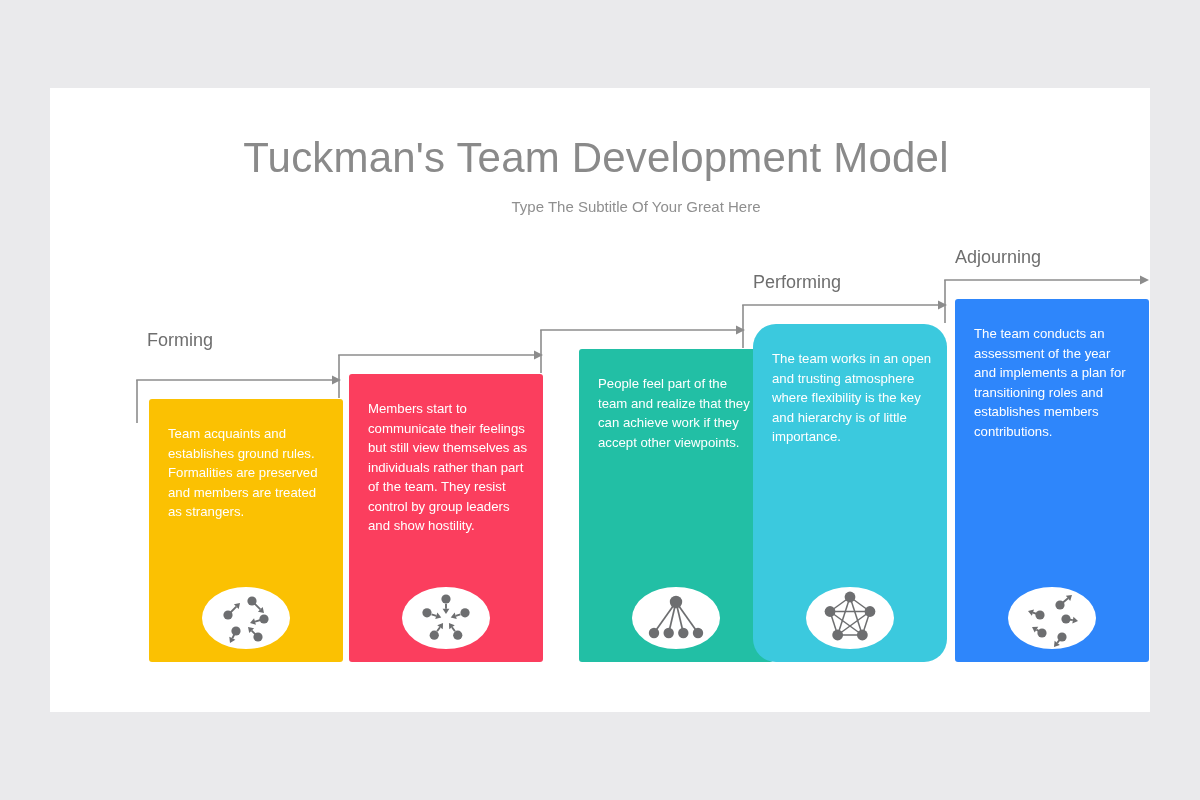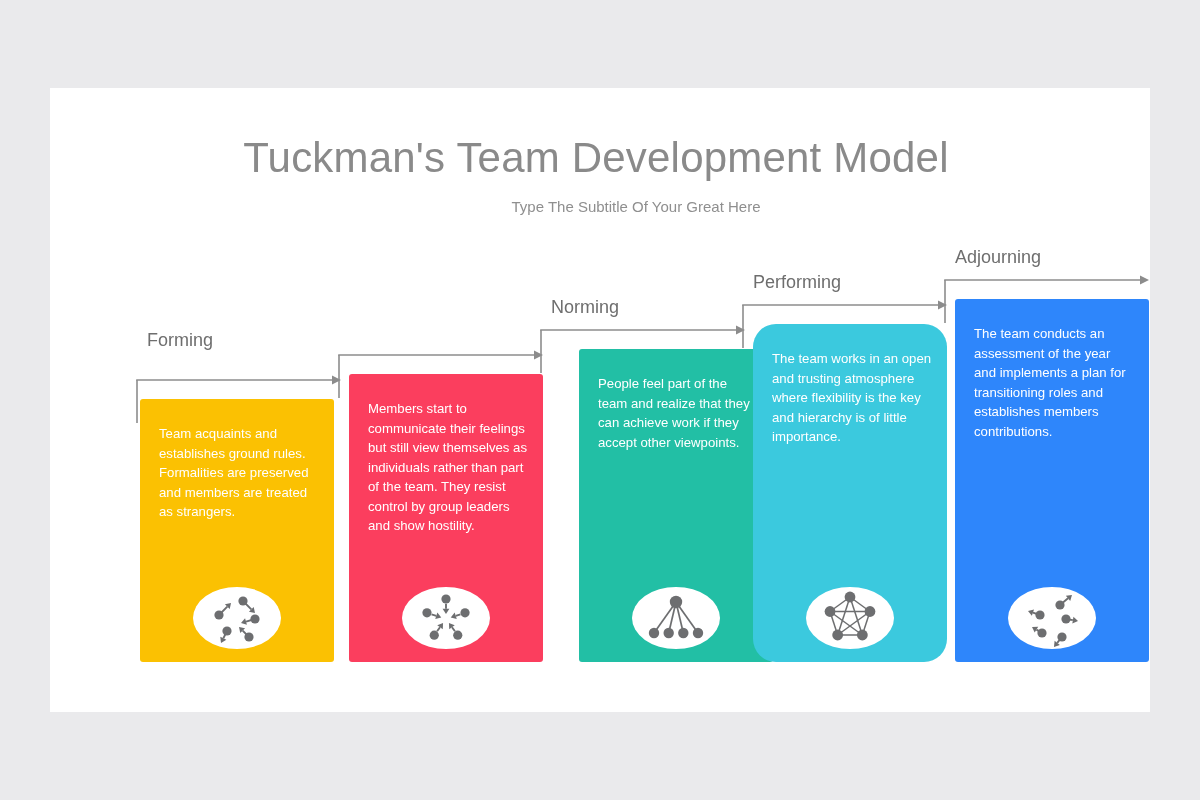--- a/index.html
+++ b/index.html
@@ -139,21 +139,21 @@
           <line x1="692.2" y1="217" x2="888" y2="217" stroke="#8c8c8c" stroke-width="1.6"></line>
           <polygon points="897,217 888,212.6 888,221.4" fill="#8c8c8c"></polygon>
         </g>
         <g>
           <line x1="895" y1="192" x2="895" y2="235" stroke="#8c8c8c" stroke-width="1.6"></line>
           <line x1="894.2" y1="192" x2="1090" y2="192" stroke="#8c8c8c" stroke-width="1.6"></line>
           <polygon points="1099,192 1090,187.6 1090,196.4" fill="#8c8c8c"></polygon>
         </g>
       </svg>
   <div class="stage-label" style="left: 97px; top: 242px; width: 194px;">Forming</div>
-      <div class="card" style="left: 90px; top: 311px; width: 194px; height: 263px; background: rgb(251, 193, 2); padding-left: 24px;">
+      <div class="card" style="left: 99px; top: 311px; width: 194px; height: 263px; background: rgb(251, 193, 2); padding-left: 24px;">
         <div class="card-text">Team acquaints and establishes ground rules. Formalities are preserved and members are treated as strangers.</div>
         <div class="icon-badge">
           <svg width="64" height="58" viewBox="0 0 64 58" xmlns="http://www.w3.org/2000/svg">
             <line x1="14" y1="26" x2="22.323044737829953" y2="17.676955262170047" stroke="#6d6e70" stroke-width="1.9"></line>
             <polygon points="26,14 19.918881681795693,15.272792206135785 24.727207793864213,20.081118318204307" fill="#6d6e70"></polygon>
             <line x1="38" y1="12" x2="46.32304473782995" y2="20.323044737829953" stroke="#6d6e70" stroke-width="1.9"></line>
             <polygon points="50,24 48.72720779386422,17.918881681795693 43.91888168179569,22.727207793864213" fill="#6d6e70"></polygon>
             <line x1="50" y1="30" x2="40.99992452773228" y2="32.571450134933635" stroke="#6d6e70" stroke-width="1.9"></line>
             <polygon points="36,34 41.933976362583365,35.840631556912435 40.0658726928812,29.302268712954834" fill="#6d6e70"></polygon>
             <line x1="22" y1="42" x2="18.325510696599782" y2="49.348978606800436" stroke="#6d6e70" stroke-width="1.9"></line>
@@ -183,21 +183,20 @@
             <line x1="17.543940952313665" y1="25.3029416855008" x2="22.299223533789434" y2="26.848026657375538" stroke="#6d6e70" stroke-width="1.9"></line>
             <polygon points="27.244717418524232,28.454915028125264 23.349881314664255,23.614434501972017 21.24856575291461,30.08161881277906" fill="#6d6e70"></polygon>
             <circle cx="32" cy="10" r="4.6" fill="#6d6e70"></circle>
             <circle cx="51.02113032590307" cy="23.81966011250105" r="4.6" fill="#6d6e70"></circle>
             <circle cx="43.75570504584947" cy="46.180339887498945" r="4.6" fill="#6d6e70"></circle>
             <circle cx="20.24429495415054" cy="46.180339887498945" r="4.6" fill="#6d6e70"></circle>
             <circle cx="12.978869674096927" cy="23.819660112501055" r="4.6" fill="#6d6e70"></circle>
           </svg>
         </div>
       </div>
-      <div class="stage-label" style="left: 501px; top: 209px; width: 194px;">Norming</div>
       <div class="card" style="left: 501px; top: 261px; width: 194px; height: 313px; background: rgb(34, 191, 165); margin-left: 28px;">
         <div class="card-text">People feel part of the team and realize that they can achieve work if they accept other viewpoints.</div>
         <div class="icon-badge">
           <svg width="64" height="58" viewBox="0 0 64 58" xmlns="http://www.w3.org/2000/svg">
             <line x1="32" y1="13" x2="10" y2="44" stroke="#6d6e70" stroke-width="1.7"></line>
             <line x1="32" y1="13" x2="24.7" y2="44" stroke="#6d6e70" stroke-width="1.7"></line>
             <line x1="32" y1="13" x2="39.3" y2="44" stroke="#6d6e70" stroke-width="1.7"></line>
             <line x1="32" y1="13" x2="54" y2="44" stroke="#6d6e70" stroke-width="1.7"></line>
             <circle cx="32" cy="13" r="6.2" fill="#6d6e70"></circle>
             <circle cx="10" cy="44" r="5.2" fill="#6d6e70"></circle>

